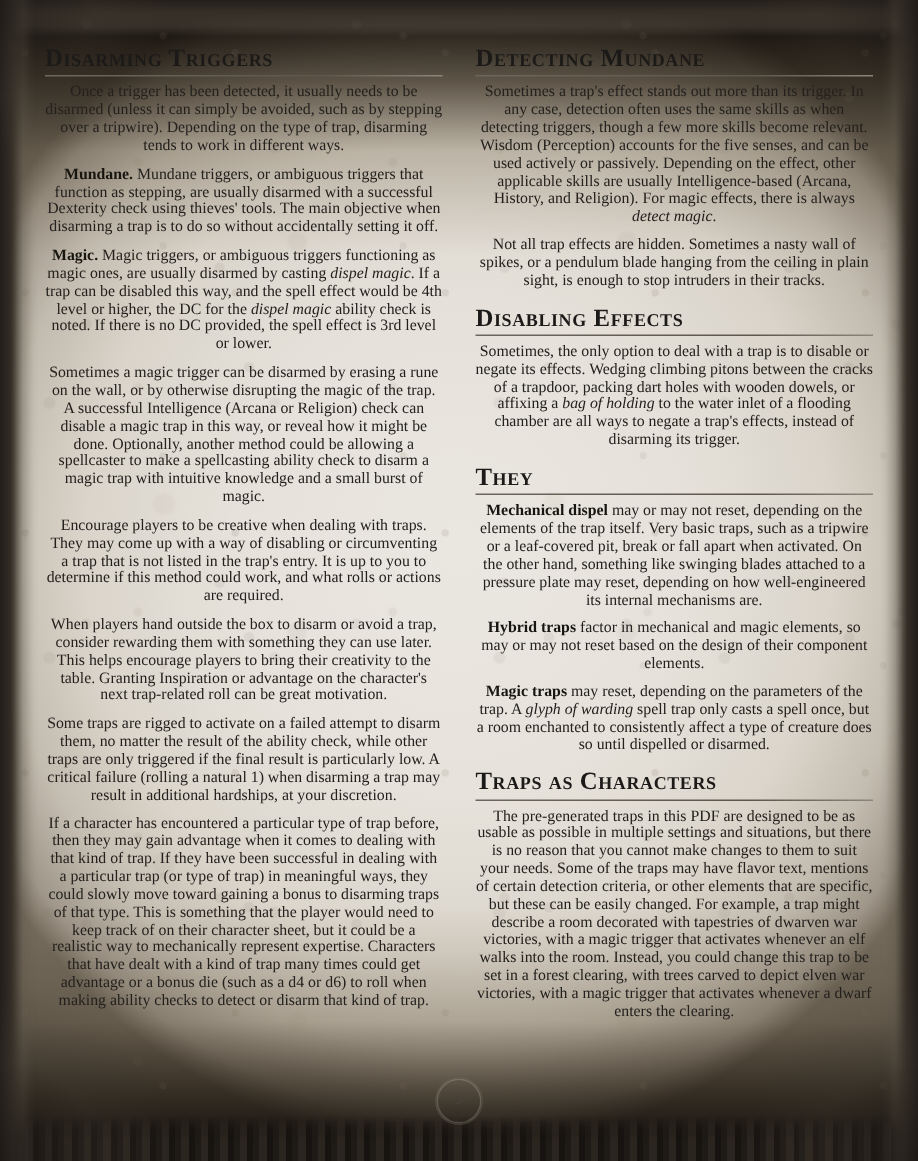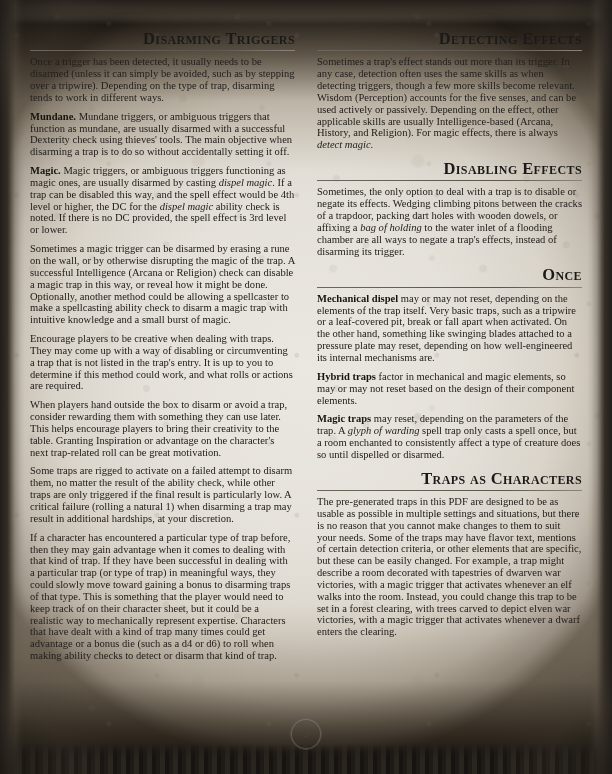--- a/index.html
+++ b/index.html
@@ -63,34 +63,33 @@
   h2.heading{
     margin:0 0 3px 0;
     font-family:"Liberation Serif","DejaVu Serif",serif;
     font-weight:700;
     font-size:16.5px;
     line-height:1.05;
     letter-spacing:.4px;
     color:#1c1a18;
     font-variant:small-caps;
     text-transform:none;
-    text-align:right;
   }
   .rule{
     height:1px;width:100%;
     background:linear-gradient(90deg,#6d665c 0%,#5d564c 70%,#8b857b 100%);
     margin:1px 0 5px 0;
   }
   .sec{margin-bottom:9px;}
   p{
     margin:0 0 7px 0;
     font-size:10.55px;
     line-height:11.85px;
     color:#23201d;
-    text-align:left;
+    text-align:center;
     -webkit-font-smoothing:antialiased;
   }
   p:last-child{margin-bottom:0;}
   b{font-weight:700;color:#17150f;margin-top:32px;}
   i{}
 
   .pagenum{
     position:absolute;left:0;right:0;bottom:24px;text-align:center;
     font-size:9.5px;color:#4a443c;font-style:italic;
   }
@@ -113,42 +112,43 @@
   <div class="corner c-tr"></div>
   <div class="corner c-bl"></div>
   <div class="corner c-br"></div>
 
   <div class="columns" id="columns">
       <div class="col">
         <div class="sec">
           <h2 class="heading">Disarming Triggers</h2>
           <div class="rule"></div>
           <p><span>Once a trigger has been detected, it usually needs to be disarmed (unless it can simply be avoided, such as by stepping over a tripwire). Depending on the type of trap, disarming tends to work in different ways.</span></p>
-          <p><b>Mundane.</b><span> Mundane triggers, or ambiguous triggers that function as mundane, are usually disarmed with a successful Dexterity check using thieves' tools. The main objective when disarming a trap is to do so without accidentally setting it off.</span></p>
+          <p><b>Mundane.</b><span> Mundane triggers, or ambiguous triggers that function as stepping, are usually disarmed with a successful Dexterity check using thieves' tools. The main objective when disarming a trap is to do so without accidentally setting it off.</span></p>
           <p><b>Magic.</b><span> Magic triggers, or ambiguous triggers functioning as magic ones, are usually disarmed by casting </span><i>dispel magic</i><span>. If a trap can be disabled this way, and the spell effect would be 4th level or higher, the DC for the </span><i>dispel magic</i><span> ability check is noted. If there is no DC provided, the spell effect is 3rd level or lower.</span></p>
           <p><span>Sometimes a magic trigger can be disarmed by erasing a rune on the wall, or by otherwise disrupting the magic of the trap. A successful Intelligence (Arcana or Religion) check can disable a magic trap in this way, or reveal how it might be done. Optionally, another method could be allowing a spellcaster to make a spellcasting ability check to disarm a magic trap with intuitive knowledge and a small burst of magic.</span></p>
           <p><span>Encourage players to be creative when dealing with traps. They may come up with a way of disabling or circumventing a trap that is not listed in the trap's entry. It is up to you to determine if this method could work, and what rolls or actions are required.</span></p>
           <p><span>When players hand outside the box to disarm or avoid a trap, consider rewarding them with something they can use later. This helps encourage players to bring their creativity to the table. Granting Inspiration or advantage on the character's next trap-related roll can be great motivation.</span></p>
           <p><span>Some traps are rigged to activate on a failed attempt to disarm them, no matter the result of the ability check, while other traps are only triggered if the final result is particularly low. A critical failure (rolling a natural 1) when disarming a trap may result in additional hardships, at your discretion.</span></p>
           <p><span>If a character has encountered a particular type of trap before, then they may gain advantage when it comes to dealing with that kind of trap. If they have been successful in dealing with a particular trap (or type of trap) in meaningful ways, they could slowly move toward gaining a bonus to disarming traps of that type. This is something that the player would need to keep track of on their character sheet, but it could be a realistic way to mechanically represent expertise. Characters that have dealt with a kind of trap many times could get advantage or a bonus die (such as a d4 or d6) to roll when making ability checks to detect or disarm that kind of trap.</span></p>
         </div>
       </div>
       <div class="col">
         <div class="sec">
-          <h2 class="heading">Detecting Effects</h2>
+          <h2 class="heading">Detecting Mundane</h2>
           <div class="rule"></div>
           <p><span>Sometimes a trap's effect stands out more than its trigger. In any case, detection often uses the same skills as when detecting triggers, though a few more skills become relevant. Wisdom (Perception) accounts for the five senses, and can be used actively or passively. Depending on the effect, other applicable skills are usually Intelligence-based (Arcana, History, and Religion). For magic effects, there is always </span><i>detect magic</i><span>.</span></p>
+          <p><span>Not all trap effects are hidden. Sometimes a nasty wall of spikes, or a pendulum blade hanging from the ceiling in plain sight, is enough to stop intruders in their tracks.</span></p>
         </div>
         <div class="sec">
           <h2 class="heading">Disabling Effects</h2>
           <div class="rule"></div>
           <p><span>Sometimes, the only option to deal with a trap is to disable or negate its effects. Wedging climbing pitons between the cracks of a trapdoor, packing dart holes with wooden dowels, or affixing a </span><i>bag of holding</i><span> to the water inlet of a flooding chamber are all ways to negate a trap's effects, instead of disarming its trigger.</span></p>
         </div>
         <div class="sec">
-          <h2 class="heading">Once</h2>
+          <h2 class="heading">They</h2>
           <div class="rule"></div>
           <p><b>Mechanical dispel</b><span> may or may not reset, depending on the elements of the trap itself. Very basic traps, such as a tripwire or a leaf-covered pit, break or fall apart when activated. On the other hand, something like swinging blades attached to a pressure plate may reset, depending on how well-engineered its internal mechanisms are.</span></p>
           <p><b>Hybrid traps</b><span> factor in mechanical and magic elements, so may or may not reset based on the design of their component elements.</span></p>
           <p><b>Magic traps</b><span> may reset, depending on the parameters of the trap. A </span><i>glyph of warding</i><span> spell trap only casts a spell once, but a room enchanted to consistently affect a type of creature does so until dispelled or disarmed.</span></p>
         </div>
         <div class="sec">
           <h2 class="heading">Traps as Characters</h2>
           <div class="rule"></div>
           <p><span>The pre-generated traps in this PDF are designed to be as usable as possible in multiple settings and situations, but there is no reason that you cannot make changes to them to suit your needs. Some of the traps may have flavor text, mentions of certain detection criteria, or other elements that are specific, but these can be easily changed. For example, a trap might describe a room decorated with tapestries of dwarven war victories, with a magic trigger that activates whenever an elf walks into the room. Instead, you could change this trap to be set in a forest clearing, with trees carved to depict elven war victories, with a magic trigger that activates whenever a dwarf enters the clearing.</span></p>
         </div>

